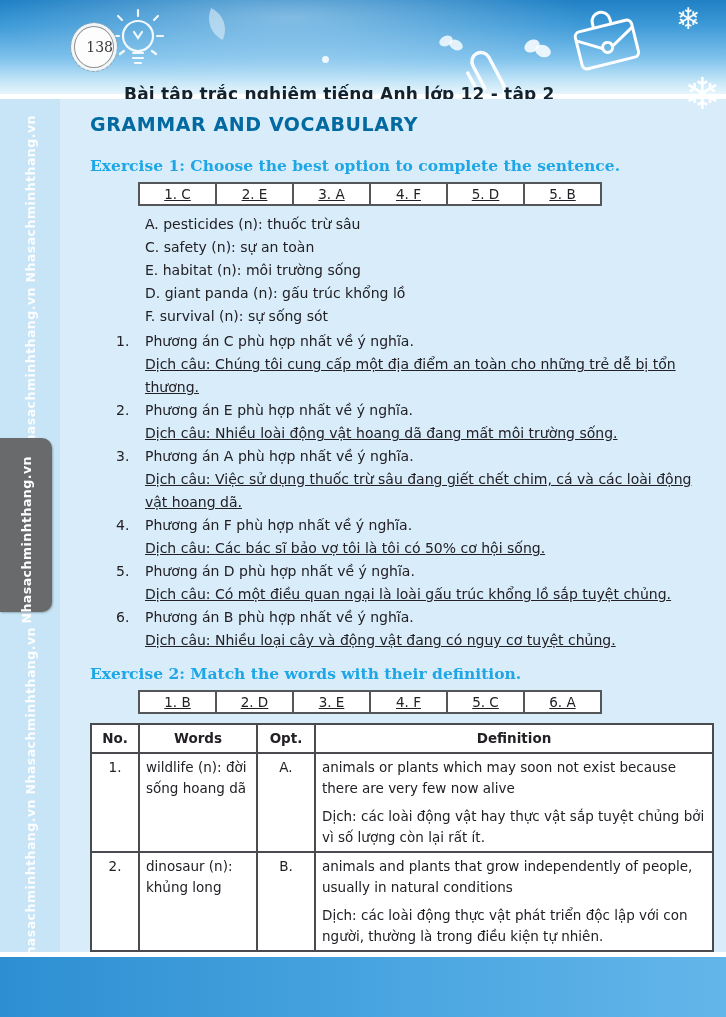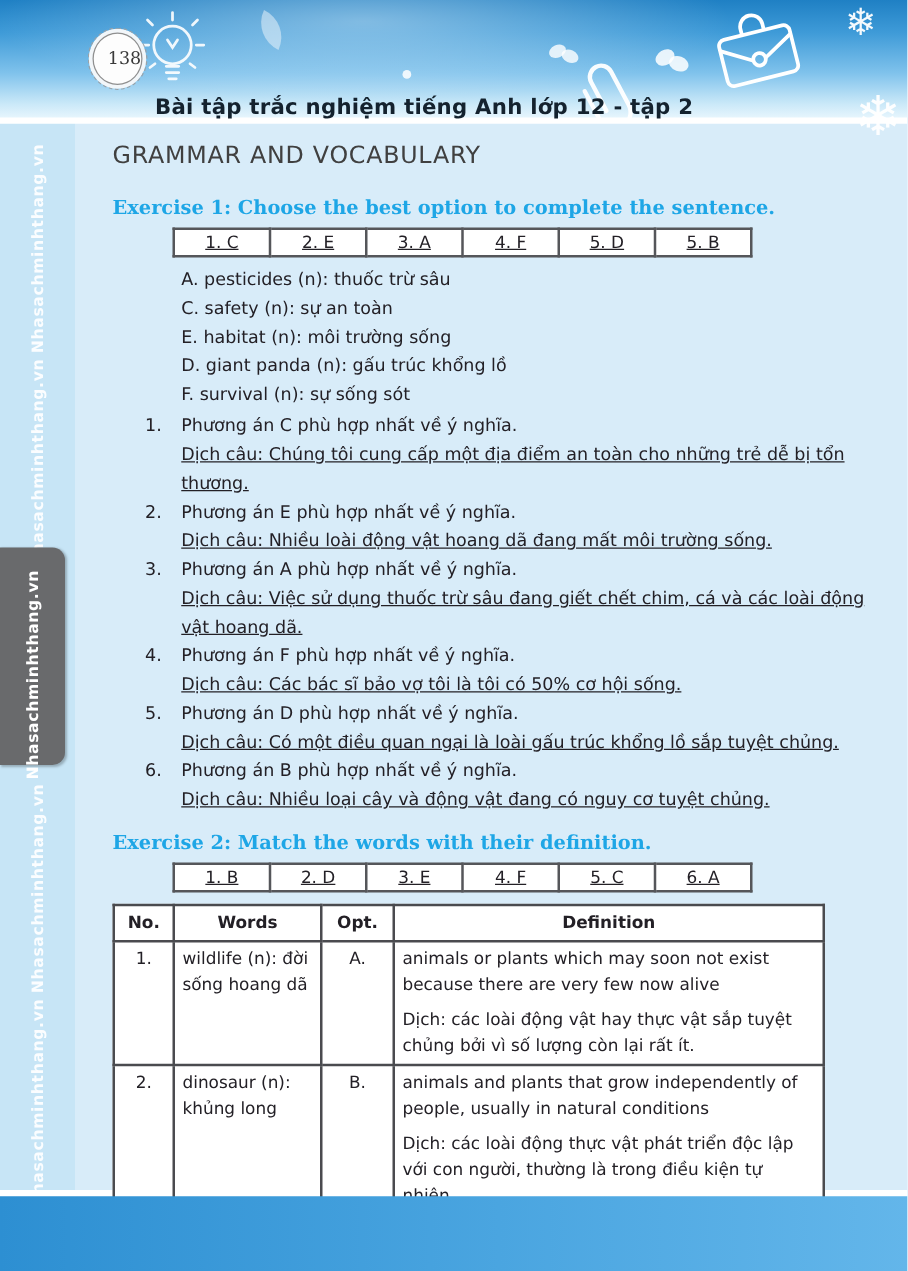--- a/index.html
+++ b/index.html
@@ -17,21 +17,21 @@
   .page-circle{
     position:absolute;left:74px;top:26px;width:38px;height:40px;background:#fdfdfd;
     border:1px solid #8f8f8f;border-radius:50%;display:flex;align-items:center;justify-content:flex-end;
     box-shadow:0 0 0 3px #f2f6f9;
   }
   .page-circle::after{
     content:"";position:absolute;inset:-5px;border:1px dashed #9aa2a8;border-radius:50%;
   }
   .page-num{font-family:"DejaVu Serif",serif;font-size:14px;color:#3a3a3a;}
   .header-title{
-    position:absolute;left:124px;top:76px;font-size:17px;font-weight:bold;
+    position:absolute;left:124px;top:84px;font-size:17px;font-weight:bold;
     color:#14222e;letter-spacing:.2px;white-space:nowrap;
   }
   .deco{position:absolute;pointer-events:none;}
   .snow{color:rgba(255,255,255,.95);font-family:"DejaVu Sans",sans-serif;line-height:1;}
   .dot{width:7px;height:7px;border-radius:50%;background:rgba(255,255,255,.85);}
   .leaf{width:24px;height:24px;background:rgba(255,255,255,.45);border-radius:0 100% 0 100%;transform:rotate(25deg);}
   
   .sidebar{position:absolute;left:0;top:99px;width:60px;height:853px;background:#c7e5f6;}
   .vlabel{
     position:absolute;left:50%;transform:translateX(-50%) rotate(180deg);
@@ -41,37 +41,37 @@
   .side-tab{
     position:absolute;left:0;top:339px;width:52px;height:174px;
     background:#696a6c;border-radius:0 10px 10px 0;box-shadow:1px 1px 2px rgba(0,0,0,.25);
   }
   .side-tab .vlabel{color:#ffffff;}
   
   .content{
     position:absolute;left:60px;top:99px;width:666px;height:853px;
     background:#d8ecf9;box-sizing:border-box;padding:0 18px 0 30px;
   }
-  .section-title{margin:14px 0 0 0;font-size:19px;font-weight:normal;letter-spacing:.6px;color:#404040;}
+  .section-title{margin:14px 0 0 0;font-size:19px;font-weight:bold;letter-spacing:.6px;color:#0369a1;}
   .ex-title{
     margin:21px 0 0 0;font-family:"DejaVu Serif",serif;font-weight:bold;
     font-size:15.5px;color:#1ea6e6;
   }
   table.ans{border-collapse:collapse;margin:7px 0 0 48px;}
   table.ans td{
     width:75px;border:2px solid #55565a;background:#ffffff;text-align:center;
     font-size:13.5px;color:#232026;padding:2px 0;text-decoration:underline;
   }
   .vocab{margin:7px 0 0 55px;font-size:14px;line-height:23px;}
   .items{margin-top:2px;font-size:14px;line-height:23px;}
   .item{position:relative;padding-left:55px;}
   .item .num{position:absolute;left:26px;top:0;}
   .dich{padding-left:55px;text-decoration:underline;}
   table.def{
-    border-collapse:collapse;margin:9px 0 0 0;width:570px;background:#ffffff;
+    border-collapse:collapse;margin:9px 0 0 0;width:624px;background:#ffffff;
     font-size:13.5px;
   }
   table.def th,table.def td{border:2px solid #4a4b4f;padding:3px 6px;line-height:21px;}
   table.def th{font-weight:bold;text-align:center;background:#ffffff;}
   table.def td{vertical-align:top;background:#ffffff;}
   td.c-no,td.c-opt{text-align:center;width:34px;}
   td.c-opt{width:44px;}
   td.c-word{width:104px;}
   .def-vi{margin-top:7px;}
   

